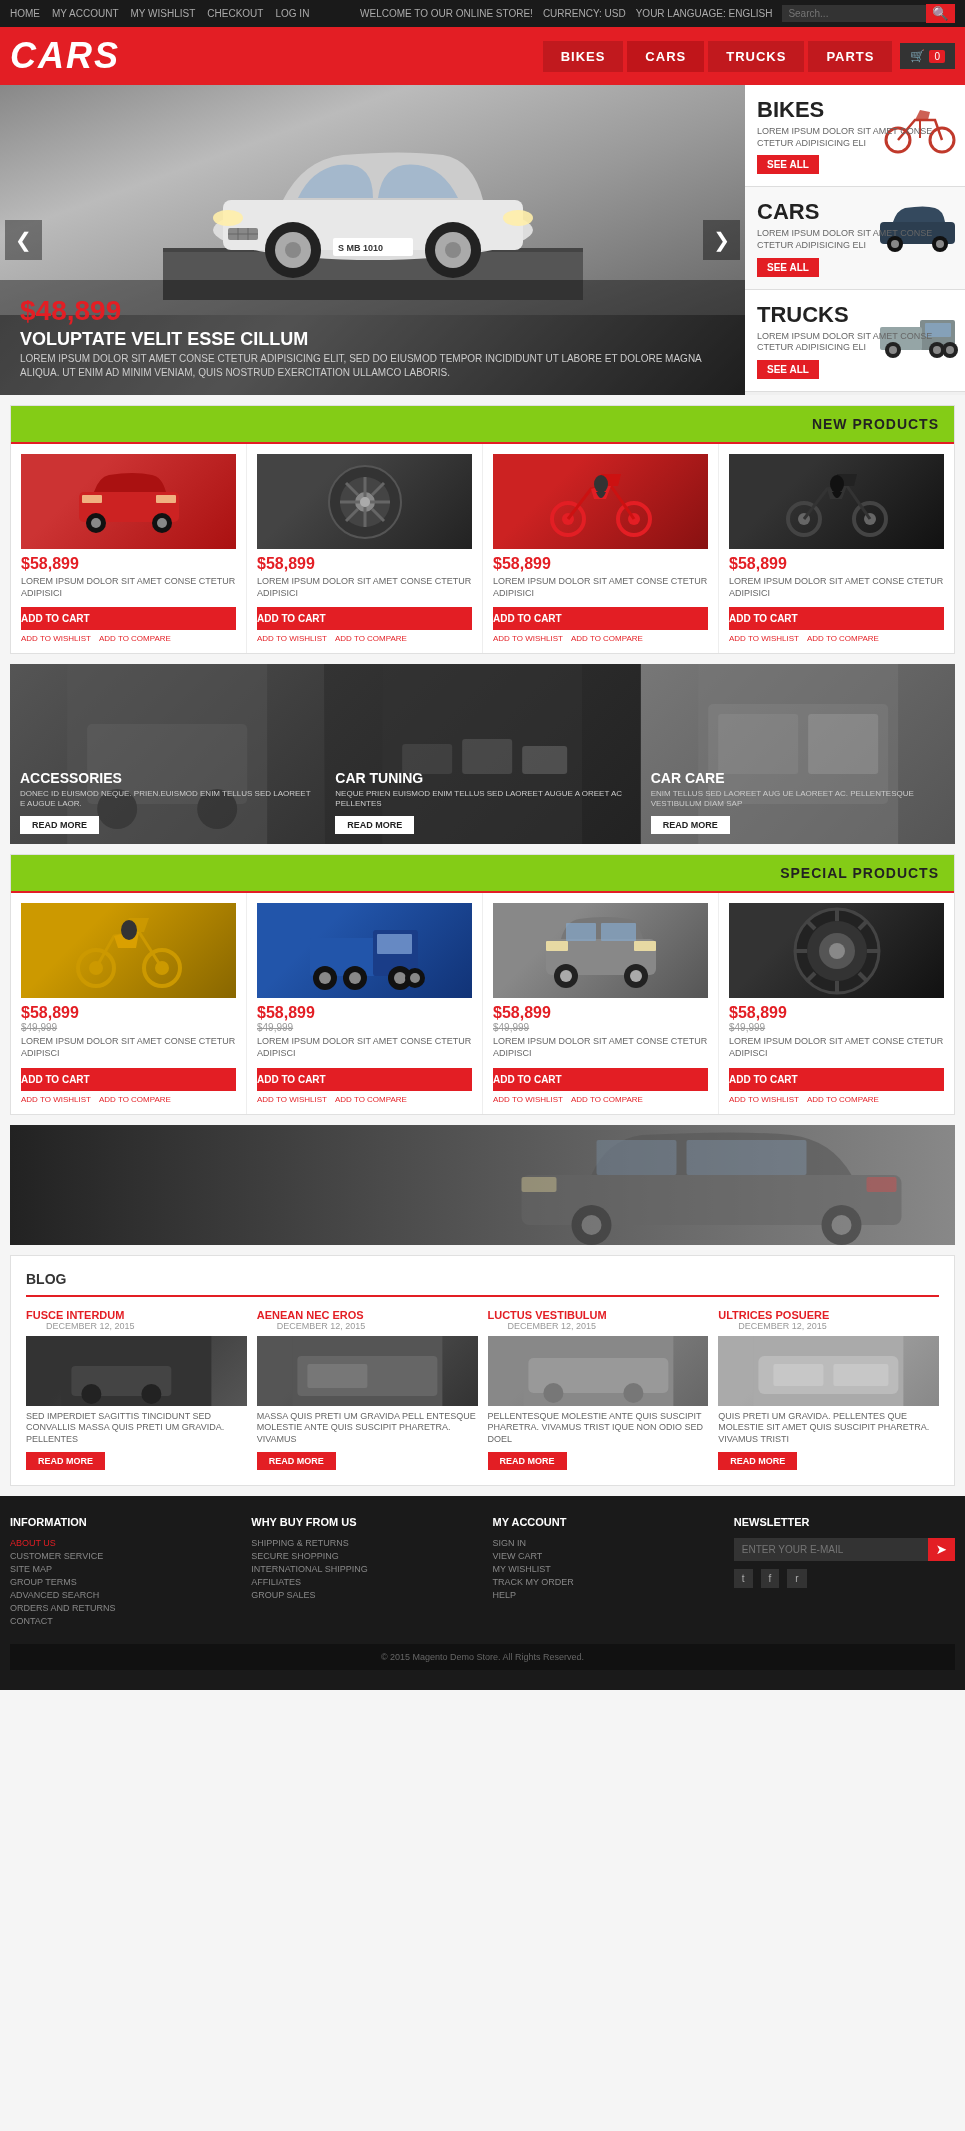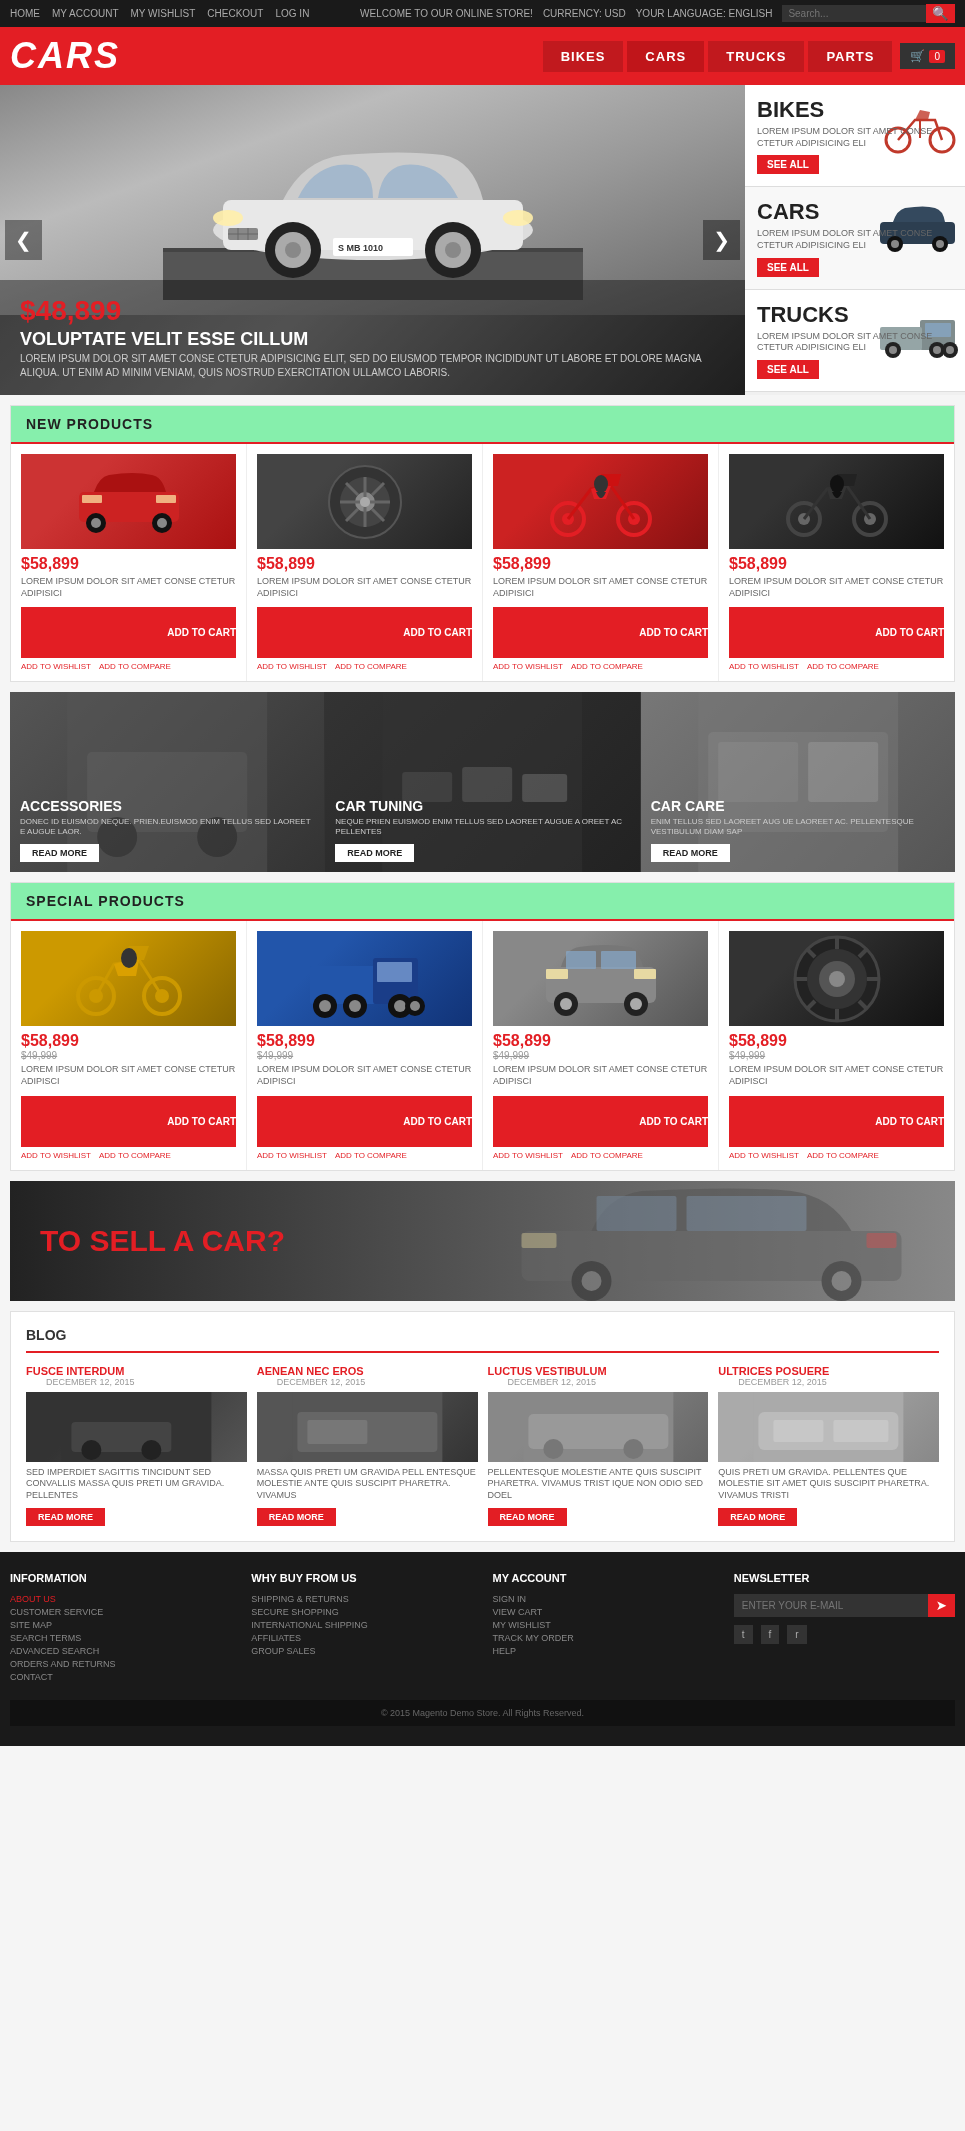--- a/index.html
+++ b/index.html
@@ -36,29 +36,29 @@
 
     
     .hero-sidebar { width: 220px; background: #f0f0f0; display: flex; flex-direction: column; }
     .sidebar-cat { border-bottom: 1px solid #ddd; padding: 12px; display: flex; flex-direction: column; background: #fff; position: relative; overflow: hidden; min-height: 100px; }
     .sidebar-cat-title { font-size: 22px; font-weight: 900; color: #222; z-index: 2; position: relative; }
     .sidebar-cat-desc { font-size: 9px; color: #666; margin: 3px 0 6px; z-index: 2; position: relative; line-height: 1.3; }
     .sidebar-cat-btn { background: #e31e24; color: #fff; font-size: 10px; font-weight: bold; padding: 4px 10px; width: fit-content; cursor: pointer; z-index: 2; position: relative; }
 
     
     .section-wrap { background: #fff; margin: 10px 10px; padding: 0; border: 1px solid #e0e0e0; }
-    .section-header { background: #86efac; border-bottom: 2px solid #e31e24; padding: 10px 15px; }
+    .section-header { background: #84cc16; border-bottom: 2px solid #e31e24; padding: 10px 15px; text-align: right; }
     .section-header h2 { font-size: 14px; font-weight: bold; text-transform: uppercase; color: #222; letter-spacing: 1px; }
     .products-grid { display: flex; gap: 0; }
     .product-card { flex: 1; padding: 10px; border-right: 1px solid #eee; }
     .product-card:last-child { border-right: none; }
     .product-price { color: #e31e24; font-size: 16px; font-weight: bold; margin-top: 6px; }
     .product-old-price { color: #999; text-decoration: line-through; font-size: 10px; }
     .product-desc { font-size: 9px; color: #666; line-height: 1.3; margin: 3px 0; }
-    .add-to-cart-btn { background: #e31e24; color: #fff; font-size: 10px; font-weight: bold; padding: 20px 0; width: 100%; text-align: right; cursor: pointer; border: none; margin-top: 5px; text-transform: uppercase; }
+    .add-to-cart-btn { background: #e31e24; color: #fff; font-size: 10px; font-weight: bold; padding: 6px 0; width: 100%; text-align: left; cursor: pointer; border: none; margin-top: 5px; text-transform: uppercase; }
     .product-links { display: flex; gap: 8px; margin-top: 4px; }
     .product-links a { color: #e31e24; font-size: 8px; text-decoration: none; }
 
     
     .banner-section { background: #1a1a1a; margin: 10px 10px; display: flex; border-radius: 23px; }
     .banner-item { flex: 1; position: relative; min-height: 180px; overflow: hidden; border-right: 1px solid #333; cursor: pointer; }
     .banner-item:last-child { border-right: none; }
     .banner-content { position: absolute; bottom: 0; left: 0; right: 0; padding: 10px; }
     .banner-title { color: #fff; font-size: 14px; font-weight: 900; text-transform: uppercase; }
     .banner-desc { color: #ccc; font-size: 8px; line-height: 1.3; margin: 3px 0; }
@@ -521,21 +521,20 @@
       <div class="product-links">
         <a href="#">ADD TO WISHLIST</a>
         <a href="#">ADD TO COMPARE</a>
       </div>
     </div>
   </div>
 </div>
 
 <div class="sell-banner" style="margin:10px;">
   <div class="sell-text">
-    <div class="sell-subtitle">TO SELL A CAR?</div>
   </div>
   <div class="sell-car-visual">
     <svg width="100%" height="120" viewBox="0 0 500 120" style="position:absolute;right:0;top:0;">
 
       <g opacity="0.8">
         <rect x="100" y="50" width="380" height="50" rx="8" fill="#666"></rect>
         <path d="M170,50 Q185,15 220,10 Q320,5 370,10 Q410,15 430,50 Z" fill="#555"></path>
         <rect x="175" y="15" width="80" height="35" rx="2" fill="#88aacc" opacity="0.5"></rect>
         <rect x="265" y="15" width="120" height="35" rx="2" fill="#88aacc" opacity="0.5"></rect>
         <circle cx="170" cy="100" r="20" fill="#333"></circle>
@@ -617,21 +616,21 @@
 </div>
 
 <div class="footer" style="margin:10px 0 0;">
   <div class="footer-grid">
 
     <div class="footer-col">
       <h3>INFORMATION</h3>
       <a href="#" class="red">ABOUT US</a>
       <a href="#">CUSTOMER SERVICE</a>
       <a href="#">SITE MAP</a>
-      <a href="#">SEARCH TERMS</a>
+      <a href="#">GROUP TERMS</a>
       <a href="#">ADVANCED SEARCH</a>
       <a href="#">ORDERS AND RETURNS</a>
       <a href="#">CONTACT</a>
     </div>
 
     <div class="footer-col">
       <h3>WHY BUY FROM US</h3>
       <a href="#">SHIPPING &amp; RETURNS</a>
       <a href="#">SECURE SHOPPING</a>
       <a href="#">INTERNATIONAL SHIPPING</a>

